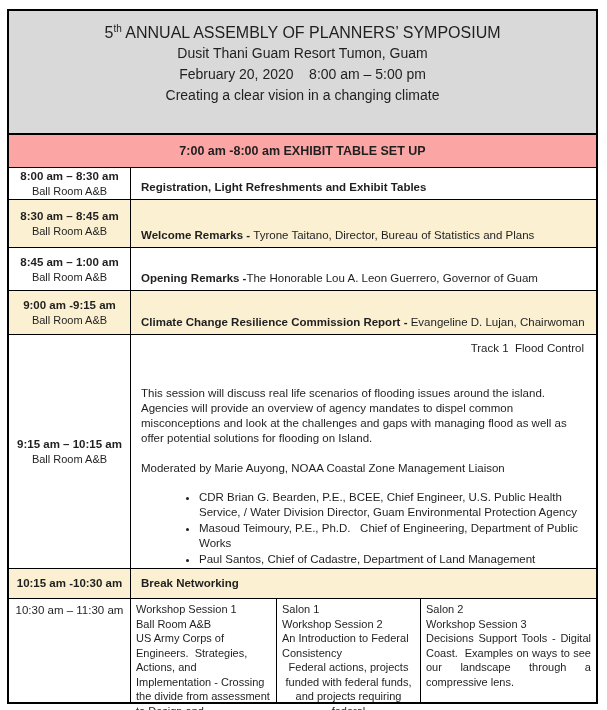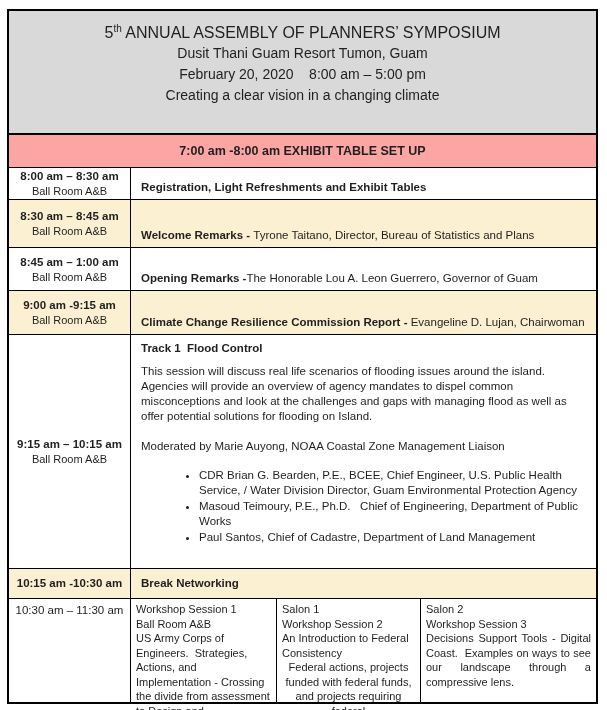--- a/index.html
+++ b/index.html
@@ -49,21 +49,21 @@
   .h-r0 { height: 32px; }
   .h-r1 { height: 48px; }
   .h-r2 { height: 43px; }
   .h-r3 { height: 44px; }
   .h-session { height: 234px; }
   .h-break { height: 30px; }
   .h-ws { height: 104px; }
 
   
   .session-cc { justify-content: flex-start; padding: 6px 12px 6px 10px; }
-  .track-title { text-align: left; font-weight: bold; margin-bottom: 8px; }
+  .track-title { text-align: right; font-weight: normal; margin-bottom: 30px; }
   .session-desc { margin-bottom: 15px; }
   .session-mod { margin-bottom: 14px; }
   .speakers { margin-left: 44px; padding-left: 14px; }
   .speakers li { margin-bottom: 1px; }
 
   
   .break-cc { justify-content: center; font-weight: bold; }
 
   
   .ws-tc { justify-content: flex-start; padding-top: 4px; }

